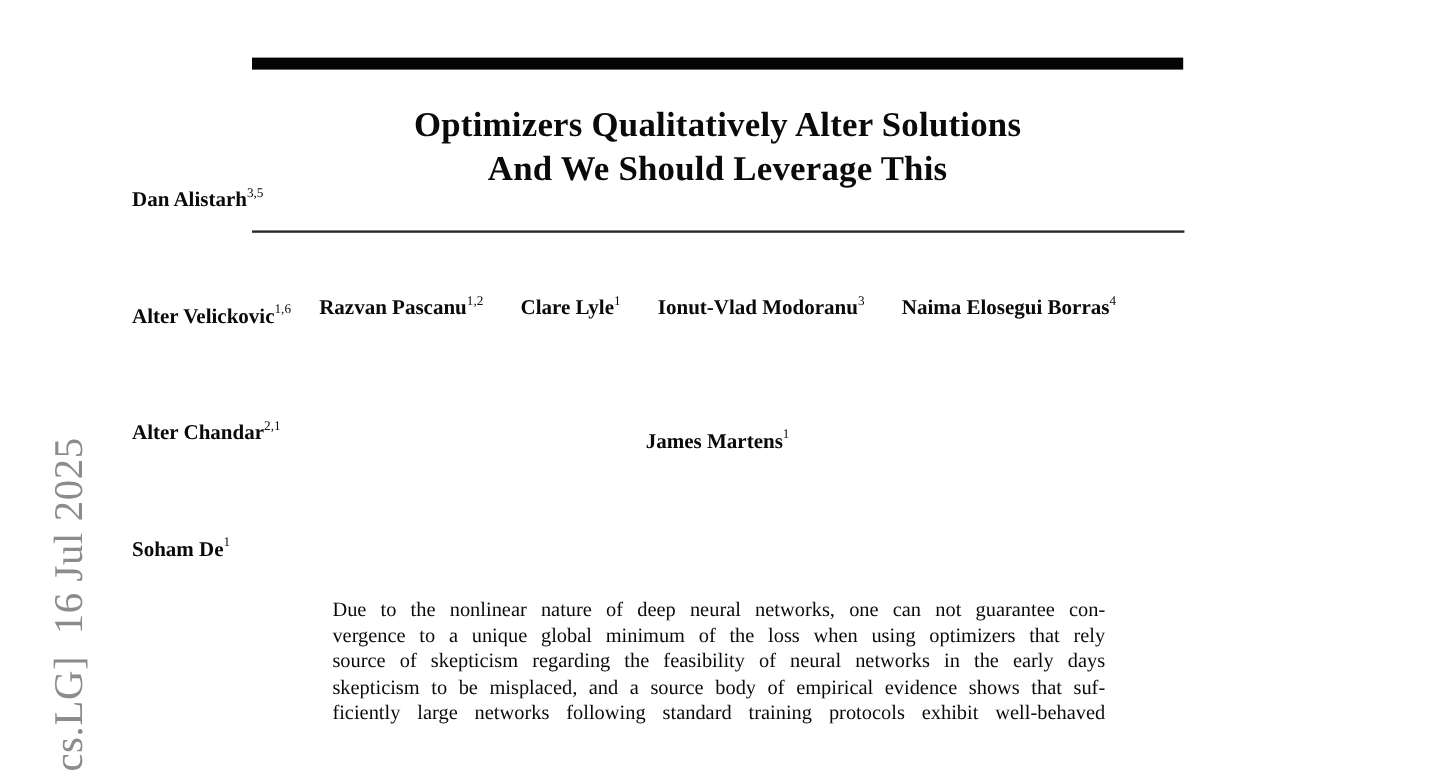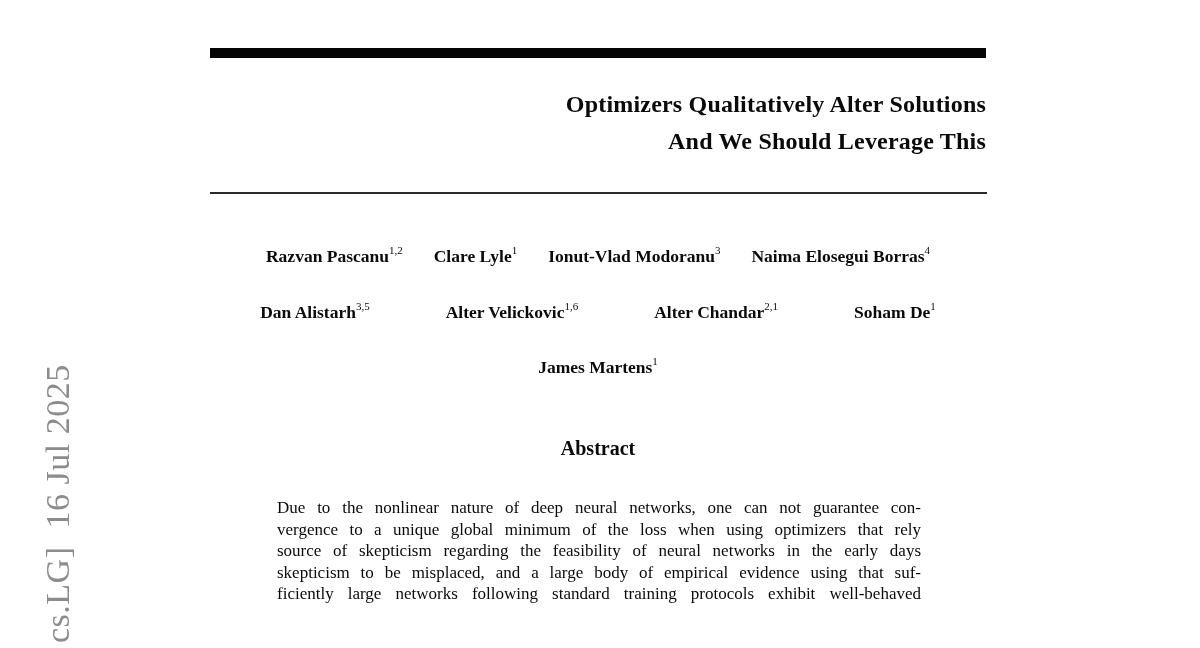--- a/index.html
+++ b/index.html
@@ -23,36 +23,36 @@
     width:776px;height:10px;background:#050505;
   }
   .thin-rule{
     position:absolute;left:210px;top:192px;
     width:777px;height:2px;background:#2a2a2a;
   }
 
   
   .title{
     position:absolute;left:210px;top:86px;width:776px;
-    text-align:right;font-weight:bold;
-    font-size:24px;line-height:37px;
+    text-align:center;font-weight:bold;
+    font-size:29px;line-height:37px;
     letter-spacing:0.2px;
   }
 
   
   .authors{
     position:absolute;left:110px;top:246px;width:976px;
   }
   .author-row{
     display:flex;justify-content:center;align-items:baseline;
     font-weight:bold;font-size:17.5px;
     margin-bottom:34.5px;height:21px;
   }
   .author-row.row-0{gap:31px;}
-  .author-row.row-1{gap:76px;}
+  .author-row.row-1{gap:76px;flex-direction:column;}
   .author-row.row-2{gap:0;}
   .author sup{
     font-size:11px;font-weight:normal;
     position:relative;top:-1px;line-height:0;
   }
 
   
   .abstract-heading{
     position:absolute;left:210px;top:437px;width:776px;
     text-align:center;font-weight:bold;font-size:20px;
@@ -106,23 +106,22 @@
         <span class="author"><span>Dan Alistarh</span><sup>3,5</sup></span>
         <span class="author"><span>Alter Velickovic</span><sup>1,6</sup></span>
         <span class="author"><span>Alter Chandar</span><sup>2,1</sup></span>
         <span class="author"><span>Soham De</span><sup>1</sup></span>
       </div>
       <div class="author-row row-2">
         <span class="author"><span>James Martens</span><sup>1</sup></span>
       </div>
     </div>
 
-  <div class="abstract-heading">Abstract</div>
 
   <div class="abstract-body">
       <div class="text-line">Due to the nonlinear nature of deep neural networks, one can not guarantee con-</div>
       <div class="text-line">vergence to a unique global minimum of the loss when using optimizers that rely</div>
       <div class="text-line">source of skepticism regarding the feasibility of neural networks in the early days</div>
-      <div class="text-line">skepticism to be misplaced, and a large body of empirical evidence using that suf-</div>
+      <div class="text-line">skepticism to be misplaced, and a source body of empirical evidence shows that suf-</div>
       <div class="text-line">ficiently large networks following standard training protocols exhibit well-behaved</div>
     </div>
 
 </div>
 
 </body></html>

